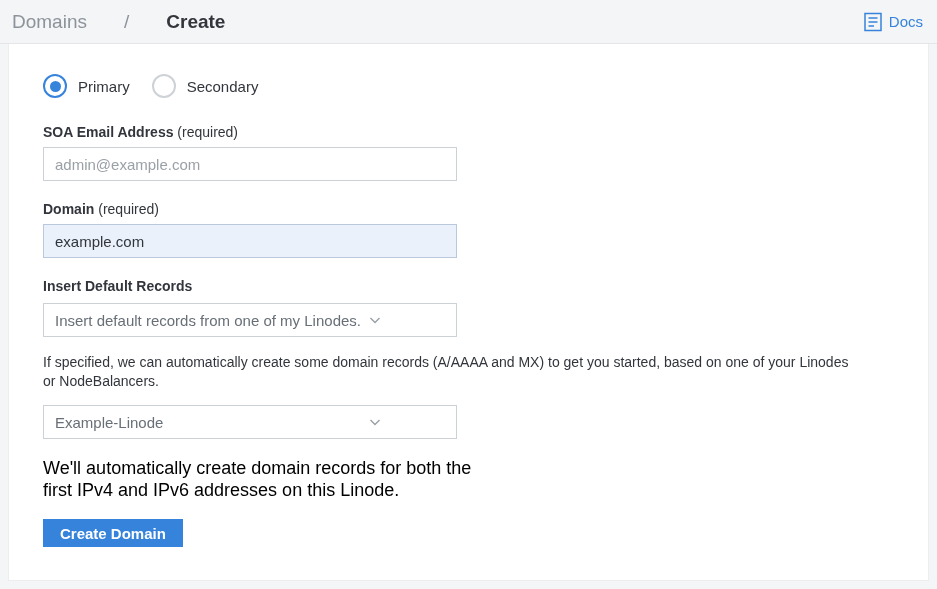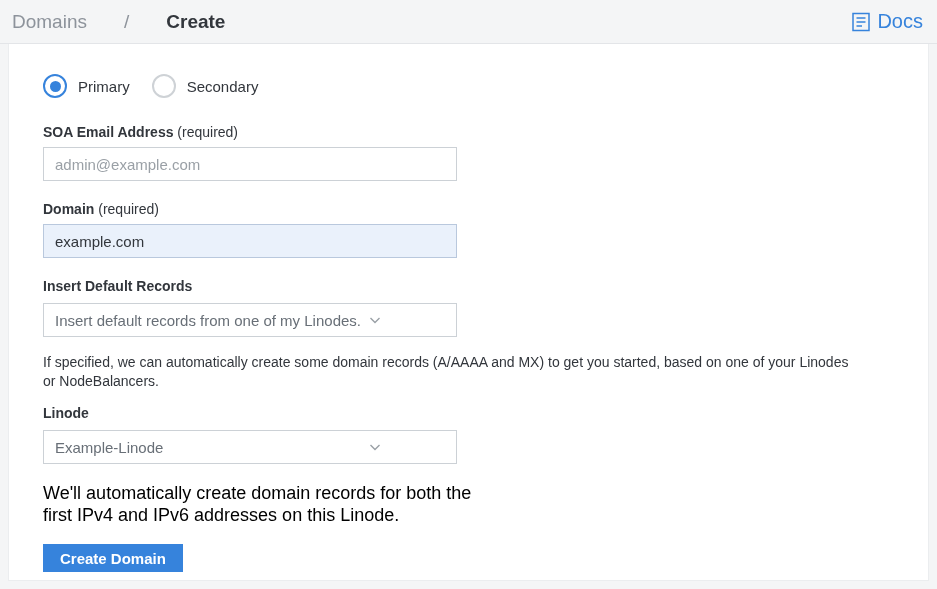--- a/index.html
+++ b/index.html
@@ -51,21 +51,21 @@
   .crumb-current {
     color: #32363c;
     font-weight: 700;
   }
   .docs-link {
     margin-left: auto;
     display: flex;
     align-items: center;
     gap: 7px;
     color: #3683dc;
-    font-size: 20px;
+    font-size: 15px;
     cursor: pointer;
   }
   .docs-icon svg { display: block; }
 
   
   .card {
     position: absolute;
     top: 44px;
     left: 8px;
     width: 921px;
@@ -275,21 +275,20 @@
             </svg>
           </span>
         </div>
       </div>
 
       
       <div class="helper-text">If specified, we can automatically create some domain records (A/AAAA and MX) to get you started, based on one of your Linodes or NodeBalancers.</div>
 
       
       <div class="field">
-        <label class="field-label">Linode</label>
         <div class="select-wrap">
           <div class="select-box">
             <span>Example-Linode</span>
           </div>
           <span class="select-caret">
             <svg width="16" height="16" viewBox="0 0 16 16" fill="none" xmlns="http://www.w3.org/2000/svg">
               <path d="M3.5 6L8 10.5L12.5 6" stroke="#9aa0a6" stroke-width="1.4" fill="none"></path>
             </svg>
           </span>
         </div>

